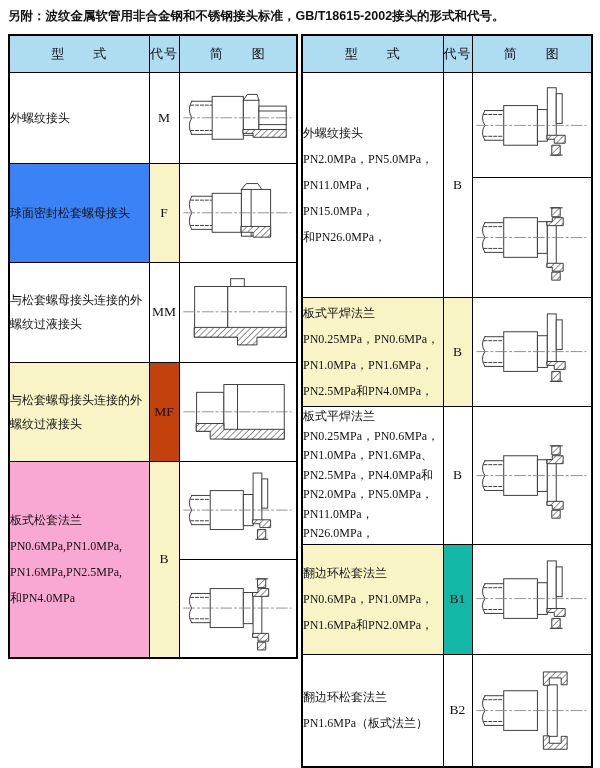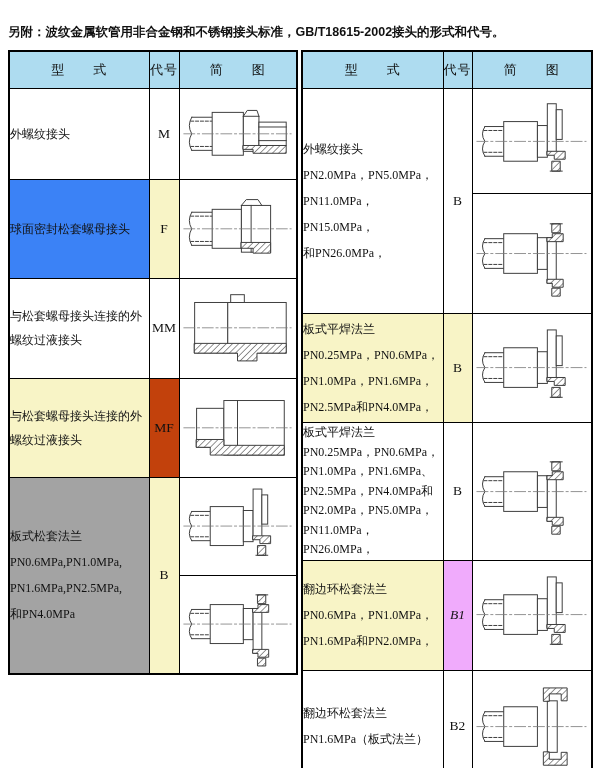--- a/index.html
+++ b/index.html
@@ -4,21 +4,21 @@
 <style>
   html,body{margin:0;padding:0;}
   body{
     width:600px;height:768px;background:#ffffff;overflow:hidden;
     font-family:"Liberation Serif","DejaVu Serif",serif;color:#111;
     -webkit-font-smoothing:antialiased;
   }
   .title{
     font-family:"Liberation Sans","DejaVu Sans",sans-serif;
     font-weight:bold;font-size:12.5px;line-height:16px;
-    padding:8px 6px 10px 8px;white-space:nowrap;margin-top:16px;
+    padding:8px 6px 10px 8px;white-space:nowrap;
   }
   .tables{display:flex;gap:3px;padding-left:8px;align-items:flex-start;}
   table.t{border-collapse:collapse;table-layout:fixed;border:2px solid #000;}
   table.t th, table.t td{border:1px solid #000;padding:0;}
   table.t th{
     height:36px;font-weight:normal;font-size:13px;letter-spacing:1px;
     text-align:center;vertical-align:middle;margin-top:32px;
   }
   td.type{vertical-align:middle;padding:4px 6px 4px 12px;font-size:12px;}
   td.type .tline{line-height:26px;}
@@ -146,21 +146,21 @@
                     <rect x="44" y="18" width="62" height="56" fill="#fff"></rect>
                     <line x1="58" y1="18" x2="58" y2="74"></line>
                     <path d="M16 58 L44 58 L44 64 L106 64 L106 74 L30 74 L30 66 L16 66 Z" fill="url(#hatchp)"></path>
                     <line x1="3" y1="46" x2="113" y2="46" stroke="#777" stroke-width="0.8" stroke-dasharray="11 3 2 3"></line>
                   </g>
                 </svg>
               </div>
           </td>
         </tr>
         <tr style="height:196px">
-          <td class="type" style="background: #a3a3a3;">
+          <td class="type" style="background: #f9a8d4;">
             <div class="tline">板式松套法兰</div>
             <div class="tline">PN0.6MPa,PN1.0MPa,</div>
             <div class="tline">PN1.6MPa,PN2.5MPa,</div>
             <div class="tline">和PN4.0MPa</div>
           </td>
           <td class="code" style="background: rgb(248, 244, 198);">B</td>
           <td class="diag split">
             <div class="dwrap top" style="height:98px">
                 <svg viewBox="0 0 116 92" preserveAspectRatio="xMidYMid meet">
                   <g stroke="#3c3c3c" stroke-width="1" fill="none" stroke-linecap="square">
@@ -331,21 +331,21 @@
                 </svg>
               </div>
           </td>
         </tr>
         <tr style="height:110px">
           <td class="type" style="background: rgb(248, 244, 198);">
             <div class="tline">翻边环松套法兰</div>
             <div class="tline">PN0.6MPa，PN1.0MPa，</div>
             <div class="tline">PN1.6MPa和PN2.0MPa，</div>
           </td>
-          <td class="code" style="background: #f0abfc; font-style: italic;">B1</td>
+          <td class="code" style="background: #14b8a6;">B1</td>
           <td class="diag">
             <div class="dwrap">
                 <svg viewBox="0 0 116 92" preserveAspectRatio="xMidYMid meet">
                   <g stroke="#3c3c3c" stroke-width="1" fill="none" stroke-linecap="square">
                     <path d="M11 31 q-5 7.5 0 15 q-5 7.5 0 15" fill="none"></path>
                     <line x1="11" y1="31" x2="30" y2="31"></line>
                     <line x1="11" y1="61" x2="30" y2="61"></line>
                     <line x1="10" y1="35" x2="30" y2="35" stroke-dasharray="3 2"></line>
                     <line x1="10" y1="57" x2="30" y2="57" stroke-dasharray="3 2"></line>
                     <rect x="30" y="26" width="34" height="40" fill="#fff"></rect>

